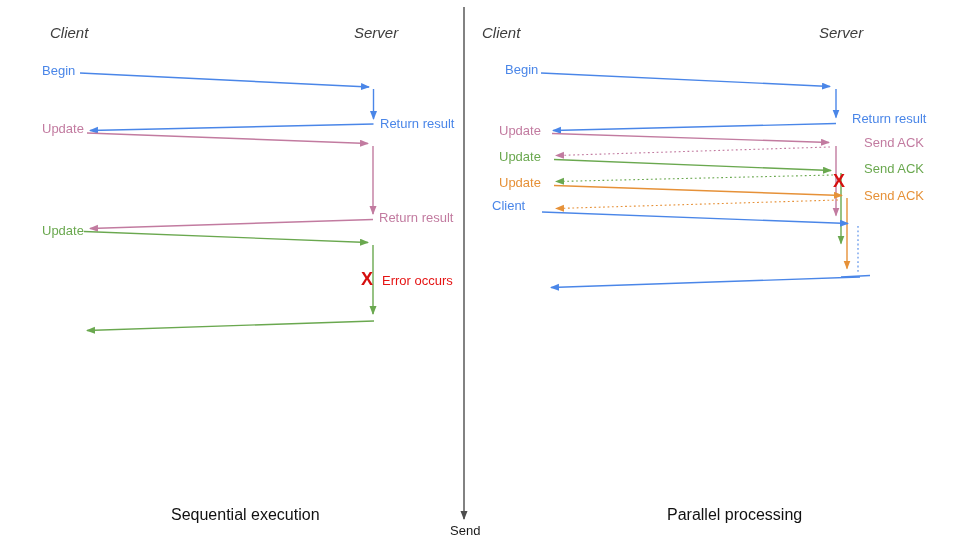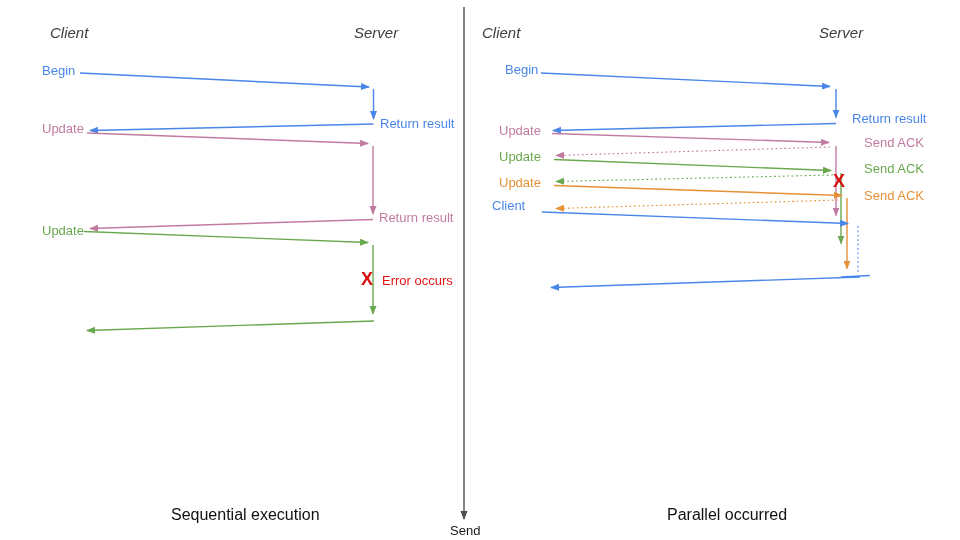--- a/index.html
+++ b/index.html
@@ -94,15 +94,15 @@
   <div class="lbl c-blue" style="left:505px;top:63px;">Begin</div>
   <div class="lbl c-blue" style="left:852px;top:112px;">Return result</div>
   <div class="lbl c-pink" style="left:499px;top:124px;">Update</div>
   <div class="lbl c-pink" style="left:864px;top:136px;">Send ACK</div>
   <div class="lbl c-green" style="left:499px;top:150px;">Update</div>
   <div class="lbl c-green" style="left:864px;top:162px;">Send ACK</div>
   <div class="lbl c-orange" style="left:499px;top:176px;">Update</div>
   <div class="lbl c-orange" style="left:864px;top:189px;">Send ACK</div>
   <div class="lbl c-blue" style="left:492px;top:199px;">Client</div>
   <div class="xmark" style="left:833px;top:172px;">X</div>
-  <div class="cap" style="left:667px;top:506px;">Parallel occurred</div>
+  <div class="cap" style="left:667px;top:506px;">Parallel processing</div>
 
 </div>
 
 </body></html>

